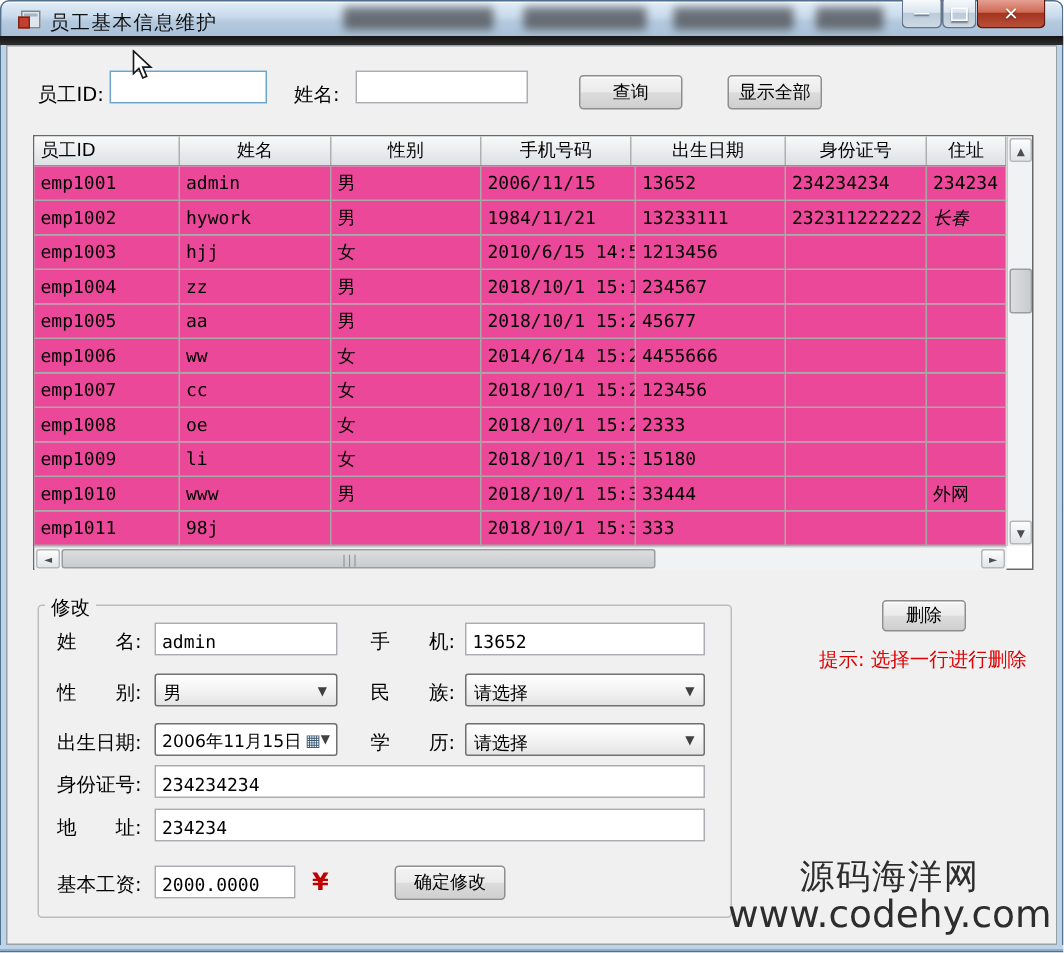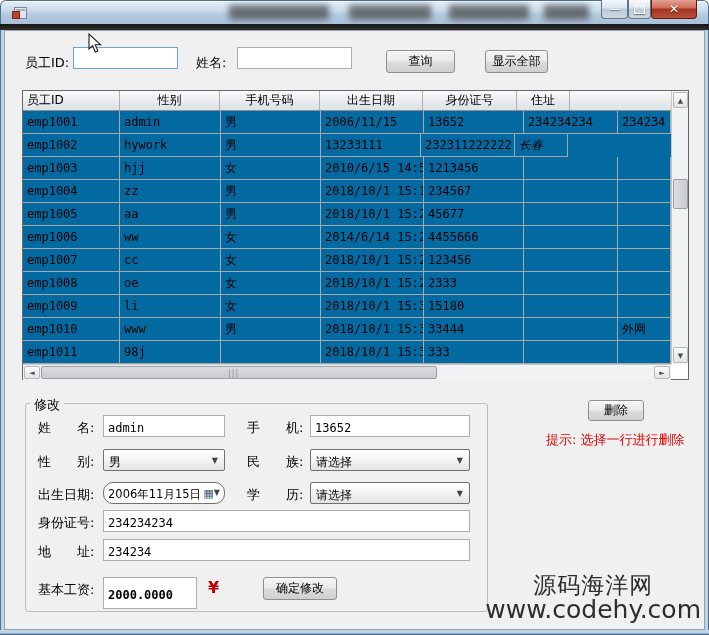--- a/index.html
+++ b/index.html
@@ -48,21 +48,21 @@
   .combo .arrow{position:absolute;right:6px;top:6px;font-size:8px;color:#404040;}
 
   
   .grid{left:22px;top:90px;width:667px;height:290px;background:#fff;border:1px solid #696969;box-sizing:border-box;}
   .gheader{position:absolute;left:0;top:0;width:648px;height:20px;display:flex;
     background:linear-gradient(#f8f9fa 0%,#eceef0 45%,#dde1e5 100%);border-bottom:1px solid #909090;box-sizing:border-box;}
   .hcell{box-sizing:border-box;border-right:1px solid #b0b0b0;font-size:12px;line-height:18px;
     text-align:center;color:#000;overflow:hidden;white-space:nowrap;}
   .hcell.first{text-align:left;padding-left:4px;}
   .gbody{position:absolute;left:0;top:20px;width:648px;}
-  .grow{display:flex;height:23px;background:#0369a1;}
+  .grow{display:flex;height:23px;background:#ec4899;}
   .gcell{box-sizing:border-box;border-right:1px solid #a8a8a8;border-bottom:1px solid #a8a8a8;
     font-size:12px;font-family:"DejaVu Sans Mono",monospace;line-height:22px;padding-left:4px;
     overflow:hidden;white-space:nowrap;color:#000;}
 
   
   .vsb{position:absolute;right:0;top:0;width:17px;height:273px;background:#f1f2f4;border-left:1px solid #c8c8c8;box-sizing:border-box;}
   .hsb{position:absolute;left:0;top:273px;width:648px;height:16px;background:#f1f2f4;border-top:1px solid #c8c8c8;box-sizing:border-box;}
   .sb-btn{position:absolute;background:linear-gradient(#fdfdfd,#e2e4e6);border:1px solid #b5b8bc;
     box-sizing:border-box;border-radius:2px;text-align:center;color:#4a4d52;}
   .sb-thumb{position:absolute;background:linear-gradient(90deg,#dcdddf,#c9cbce);border:1px solid #9a9da1;
@@ -89,20 +89,21 @@
 
 <div class="window">
 
   <div class="abs client"></div>
 
   <div class="abs titlebar">
     <div class="abs app-icon">
       <div class="bar"></div>
         <div class="sq"></div>
     </div>
+    <div class="abs title-text">员工基本信息维护</div>
     <div class="abs blur-blob" style="left:228px;width:100px;"></div>
     <div class="abs blur-blob" style="left:348px;width:82px;"></div>
     <div class="abs blur-blob" style="left:448px;width:80px;"></div>
     <div class="abs blur-blob" style="left:543px;width:45px;"></div>
   </div>
   <div class="abs winbtn" style="left:601px;width:27px;">—</div>
   <div class="abs winbtn" style="left:628px;width:23px;"><span class="glyph-box"></span></div>
   <div class="abs winbtn close" style="left:651px;width:46px;">✕</div>
 
   <div class="abs dark-strip"></div>
@@ -113,40 +114,42 @@
   <div class="abs lbl" style="left:25px;top:54px;">员工ID:</div>
   <input class="abs tbox" style="left: 73px; top: 47px; width: 105px; height: 22px; border-color: rgb(109, 164, 204);" value="">
   <div class="abs lbl" style="left:196px;top:54px;">姓名:</div>
   <input class="abs tbox" style="left: 237px; top: 47px; width: 115px; height: 22px;" value="">
   <div class="abs btn" style="left:386px;top:50px;width:69px;height:23px;line-height:21px;">查询</div>
   <div class="abs btn" style="left:485px;top:50px;width:63px;height:23px;line-height:21px;">显示全部</div>
 
   <div class="abs grid">
     <div class="gheader">
         <div class="hcell first" style="width: 97px;">员工ID</div>
+        <div class="hcell" style="width: 101px;">姓名</div>
         <div class="hcell" style="width: 100px;">性别</div>
         <div class="hcell" style="width: 100px;">手机号码</div>
         <div class="hcell" style="width: 103px;">出生日期</div>
         <div class="hcell" style="width: 94px;">身份证号</div>
         <div class="hcell" style="width: 53px;">住址</div>
       </div>
     <div class="gbody">
         <div class="grow">
           <div class="gcell" style="width: 97px;">emp1001</div>
           <div class="gcell" style="width: 101px;">admin</div>
           <div class="gcell" style="width: 100px;">男</div>
           <div class="gcell" style="width: 103px;">2006/11/15</div>
           <div class="gcell" style="width: 100px;">13652</div>
           <div class="gcell" style="width: 94px;">234234234</div>
           <div class="gcell" style="width: 53px;">234234</div>
         </div>
         <div class="grow">
           <div class="gcell" style="width: 97px;">emp1002</div>
           <div class="gcell" style="width: 101px;">hywork</div>
           <div class="gcell" style="width: 100px;">男</div>
+          <div class="gcell" style="width: 103px;">1984/11/21</div>
           <div class="gcell" style="width: 100px;">13233111</div>
           <div class="gcell" style="width: 94px;">232311222222...</div>
           <div class="gcell" style="width: 53px; font-style: italic;">长春</div>
         </div>
         <div class="grow">
           <div class="gcell" style="width: 97px;">emp1003</div>
           <div class="gcell" style="width: 101px;">hjj</div>
           <div class="gcell" style="width: 100px;">女</div>
           <div class="gcell" style="width: 103px;">2010/6/15 14:52</div>
           <div class="gcell" style="width: 100px;">1213456</div>
@@ -255,38 +258,38 @@
     <span>男</span>
     <span class="arrow">▼</span>
   </div>
   <div class="abs lbl" style="left:247px;top:453px;">民　　族:</div>
   <div class="combo" style="left:310px;top:449px;width:160px;height:22px;">
     <span>请选择</span>
     <span class="arrow">▼</span>
   </div>
 
   <div class="abs lbl" style="left:38px;top:486px;">出生日期:</div>
-  <div class="combo" style="left:103px;top:482px;width:122px;height:22px;background:#fff;padding-left:4px;border-radius:10px;">
+  <div class="combo" style="left:103px;top:482px;width:122px;height:22px;background:#fff;padding-left:4px;">
     <span style="font-size:11.5px;">2006年11月15日</span>
     <span class="datepick-icons"><span>▦</span><span class="dd">▼</span></span>
   </div>
   <div class="abs lbl" style="left:247px;top:486px;">学　　历:</div>
   <div class="combo" style="left:310px;top:482px;width:160px;height:22px;">
     <span>请选择</span>
     <span class="arrow">▼</span>
   </div>
 
   <div class="abs lbl" style="left:38px;top:514px;">身份证号:</div>
   <input class="abs tbox" style="left: 103px; top: 510px; width: 367px; height: 22px;" value="234234234">
 
   <div class="abs lbl" style="left:38px;top:543px;">地　　址:</div>
   <input class="abs tbox" style="left: 103px; top: 539px; width: 367px; height: 22px;" value="234234">
 
   <div class="abs lbl" style="left:38px;top:581px;">基本工资:</div>
-  <input class="abs tbox" style="left: 103px; top: 577px; width: 94px; height: 32px; font-weight: bold;" value="2000.0000">
+  <input class="abs tbox" style="left: 103px; top: 577px; width: 94px; height: 22px;" value="2000.0000">
   <div class="abs currency" style="left:208px;top:578px;">¥</div>
   <div class="abs btn" style="left:263px;top:577px;width:74px;height:23px;line-height:21px;">确定修改</div>
 
   <div class="abs btn" style="left:588px;top:400px;width:56px;height:21px;line-height:19px;">删除</div>
   <div class="abs watermark">
     <div class="wm1">源码海洋网</div>
     <div class="wm2">www.codehy.com</div>
   </div>
 
   <div class="abs hint" style="left:546px;top:431px;">提示: 选择一行进行删除</div>

